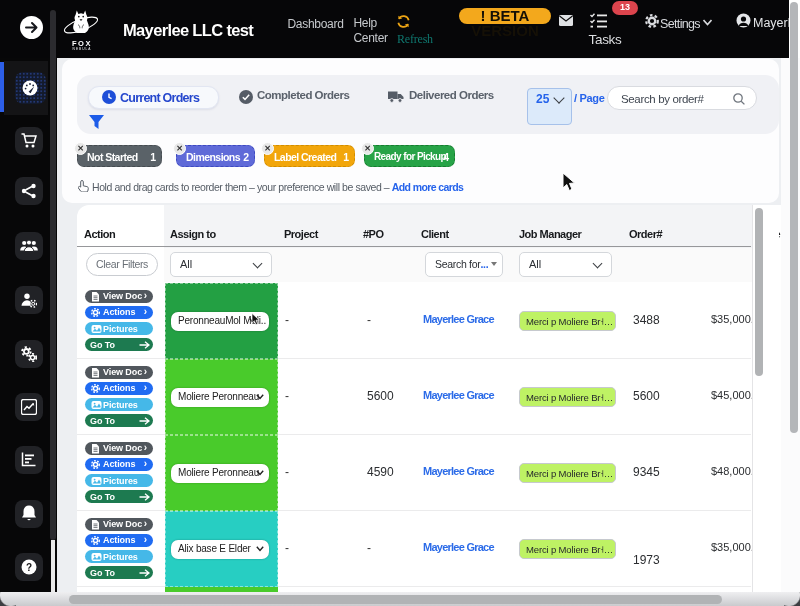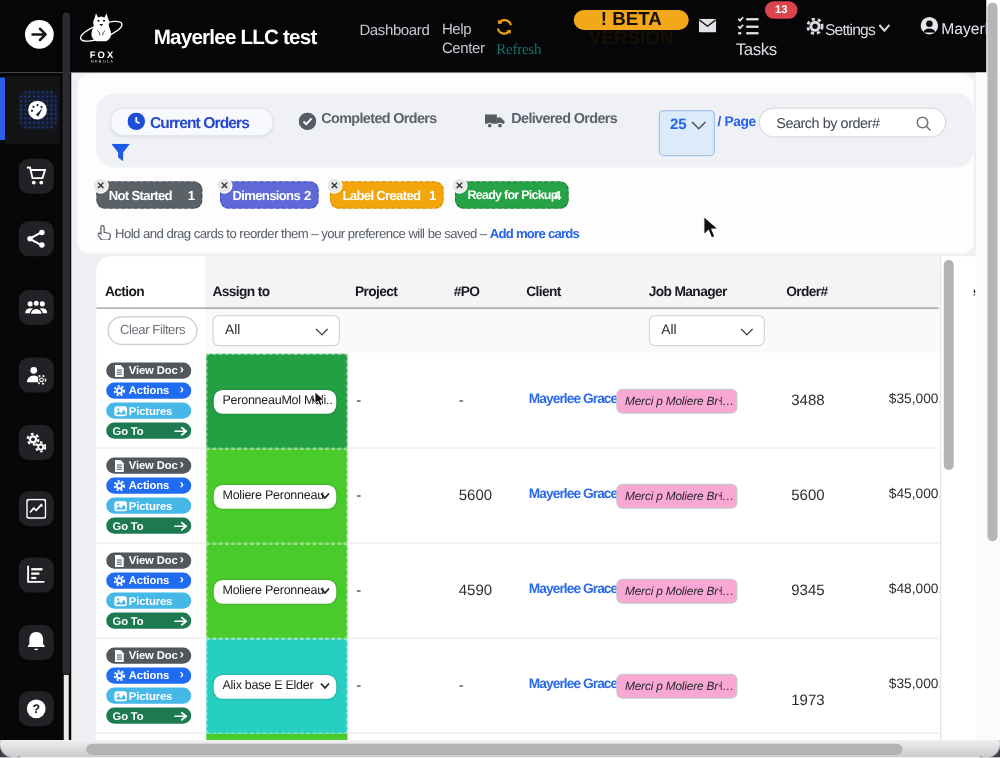--- a/index.html
+++ b/index.html
@@ -62,21 +62,21 @@
   .b2 { background:#1f6bf2; }
   .b3 { background:#45b8e8; }
   .b4 { background:#1d7a50; }
   .b4 .t { left:5px; }
   .cell { left:87.5px; width:113px; height:76px; border:1px dashed rgba(255,255,255,0.45);
     background-image:radial-gradient(rgba(255,255,255,0.22) 0.7px, transparent 1px); background-size:4px 4px; }
   .asel { left:94px; width:98px; height:19px; background:#fff; border-radius:7px; overflow:hidden; font-size:10px; letter-spacing:-0.2px; color:#222; box-shadow:0 0 2px rgba(0,0,0,0.3); }
   .asel span { position:absolute; left:7px; top:3px; white-space:nowrap; }
   .dash { font-size:12px; color:#333; }
   .client { left:346px; color:#2b6be8; font-size:11px; letter-spacing:-0.75px; font-weight:bold; }
-  .jsel { left:416px; width:97px; height:20px; background:#f9a8d4; border:1px solid #c6c9ce; border-radius:5px; font-size:9.5px; letter-spacing:-0.15px; color:#26282c;font-style:italic; }
+  .jsel { left:442px; width:97px; height:20px; background:#bef264; border:1px solid #c6c9ce; border-radius:5px; font-size:9.5px; letter-spacing:-0.15px; color:#26282c; }
   .jsel span { position:absolute; left:6px; top:4px; white-space:nowrap; }
   .num { font-size:12px; color:#2b2d30; }
   .val { left:634px; font-size:11px; color:#2b2d30; white-space:nowrap; }
   #tv-track { left:675px; top:0; width:27px; height:387px; background:#fff; border-left:1px solid #e4e4e6; }
   #tv-thumb { left:677.5px; top:3px; width:8px; height:168px; border-radius:4px; background:#b1b3b5; }
   
   #win-right { left:781px; top:58px; width:19px; height:534px; background:#fbfbfc; }
   #win-rthumb { left:789.5px; top:2px; width:8px; height:431px; border-radius:4px; background:#b4b6b9; }
   #bottombar { left:0; top:592px; width:800px; height:14px; background:linear-gradient(#efeff1,#c9cacd); }
   #win-bthumb { left:69px; top:594.5px; width:653px; height:9.5px; border-radius:5px; background:#b1b3b5; }
@@ -340,20 +340,24 @@
   <div class="abs th" style="left:344px;">Client</div>
   <div class="abs th" style="left:442px;">Job Manager</div>
   <div class="abs th" style="left:552px;">Order#</div>
   <div class="abs th" style="left:633px;margin-left:44px;">Value</div>
   <div class="abs" id="thead-line"></div>
   <div class="abs" id="clearfil">Clear Filters</div>
   <div class="abs fsel" style="left:93px; width:102px;">
       <span>All</span>
       <span class="caret" style="left:83px; top:7px;"></span>
     </div>
+  <div class="abs fsel" style="left:348px; width:78px;">
+      <span style="font-size:10.5px; letter-spacing:-0.3px;">Search for<b style="color:#2563eb">...</b></span>
+      <span style="position:absolute; left:65px; top:9px; width:0; height:0; border-left:3.5px solid transparent; border-right:3.5px solid transparent; border-top:4.5px solid #777;"></span>
+    </div>
   <div class="abs fsel" style="left:442px; width:93px;">
       <span>All</span>
       <span class="caret" style="left:74px; top:7px;"></span>
     </div>
 
   <div class="abs row" style="top:77.5px;">
         <div class="abs btn b1" style="top:7px;">
         <svg width="9" height="10" viewBox="0 0 9 10">
           <path d="M1 0 h4.5 l2.5 2.5 v7 h-7 z" fill="#fff"></path>
           <path d="M2.5 4 h4 M2.5 5.7 h4 M2.5 7.4 h4" stroke="#51575d" stroke-width="0.8"></path>

